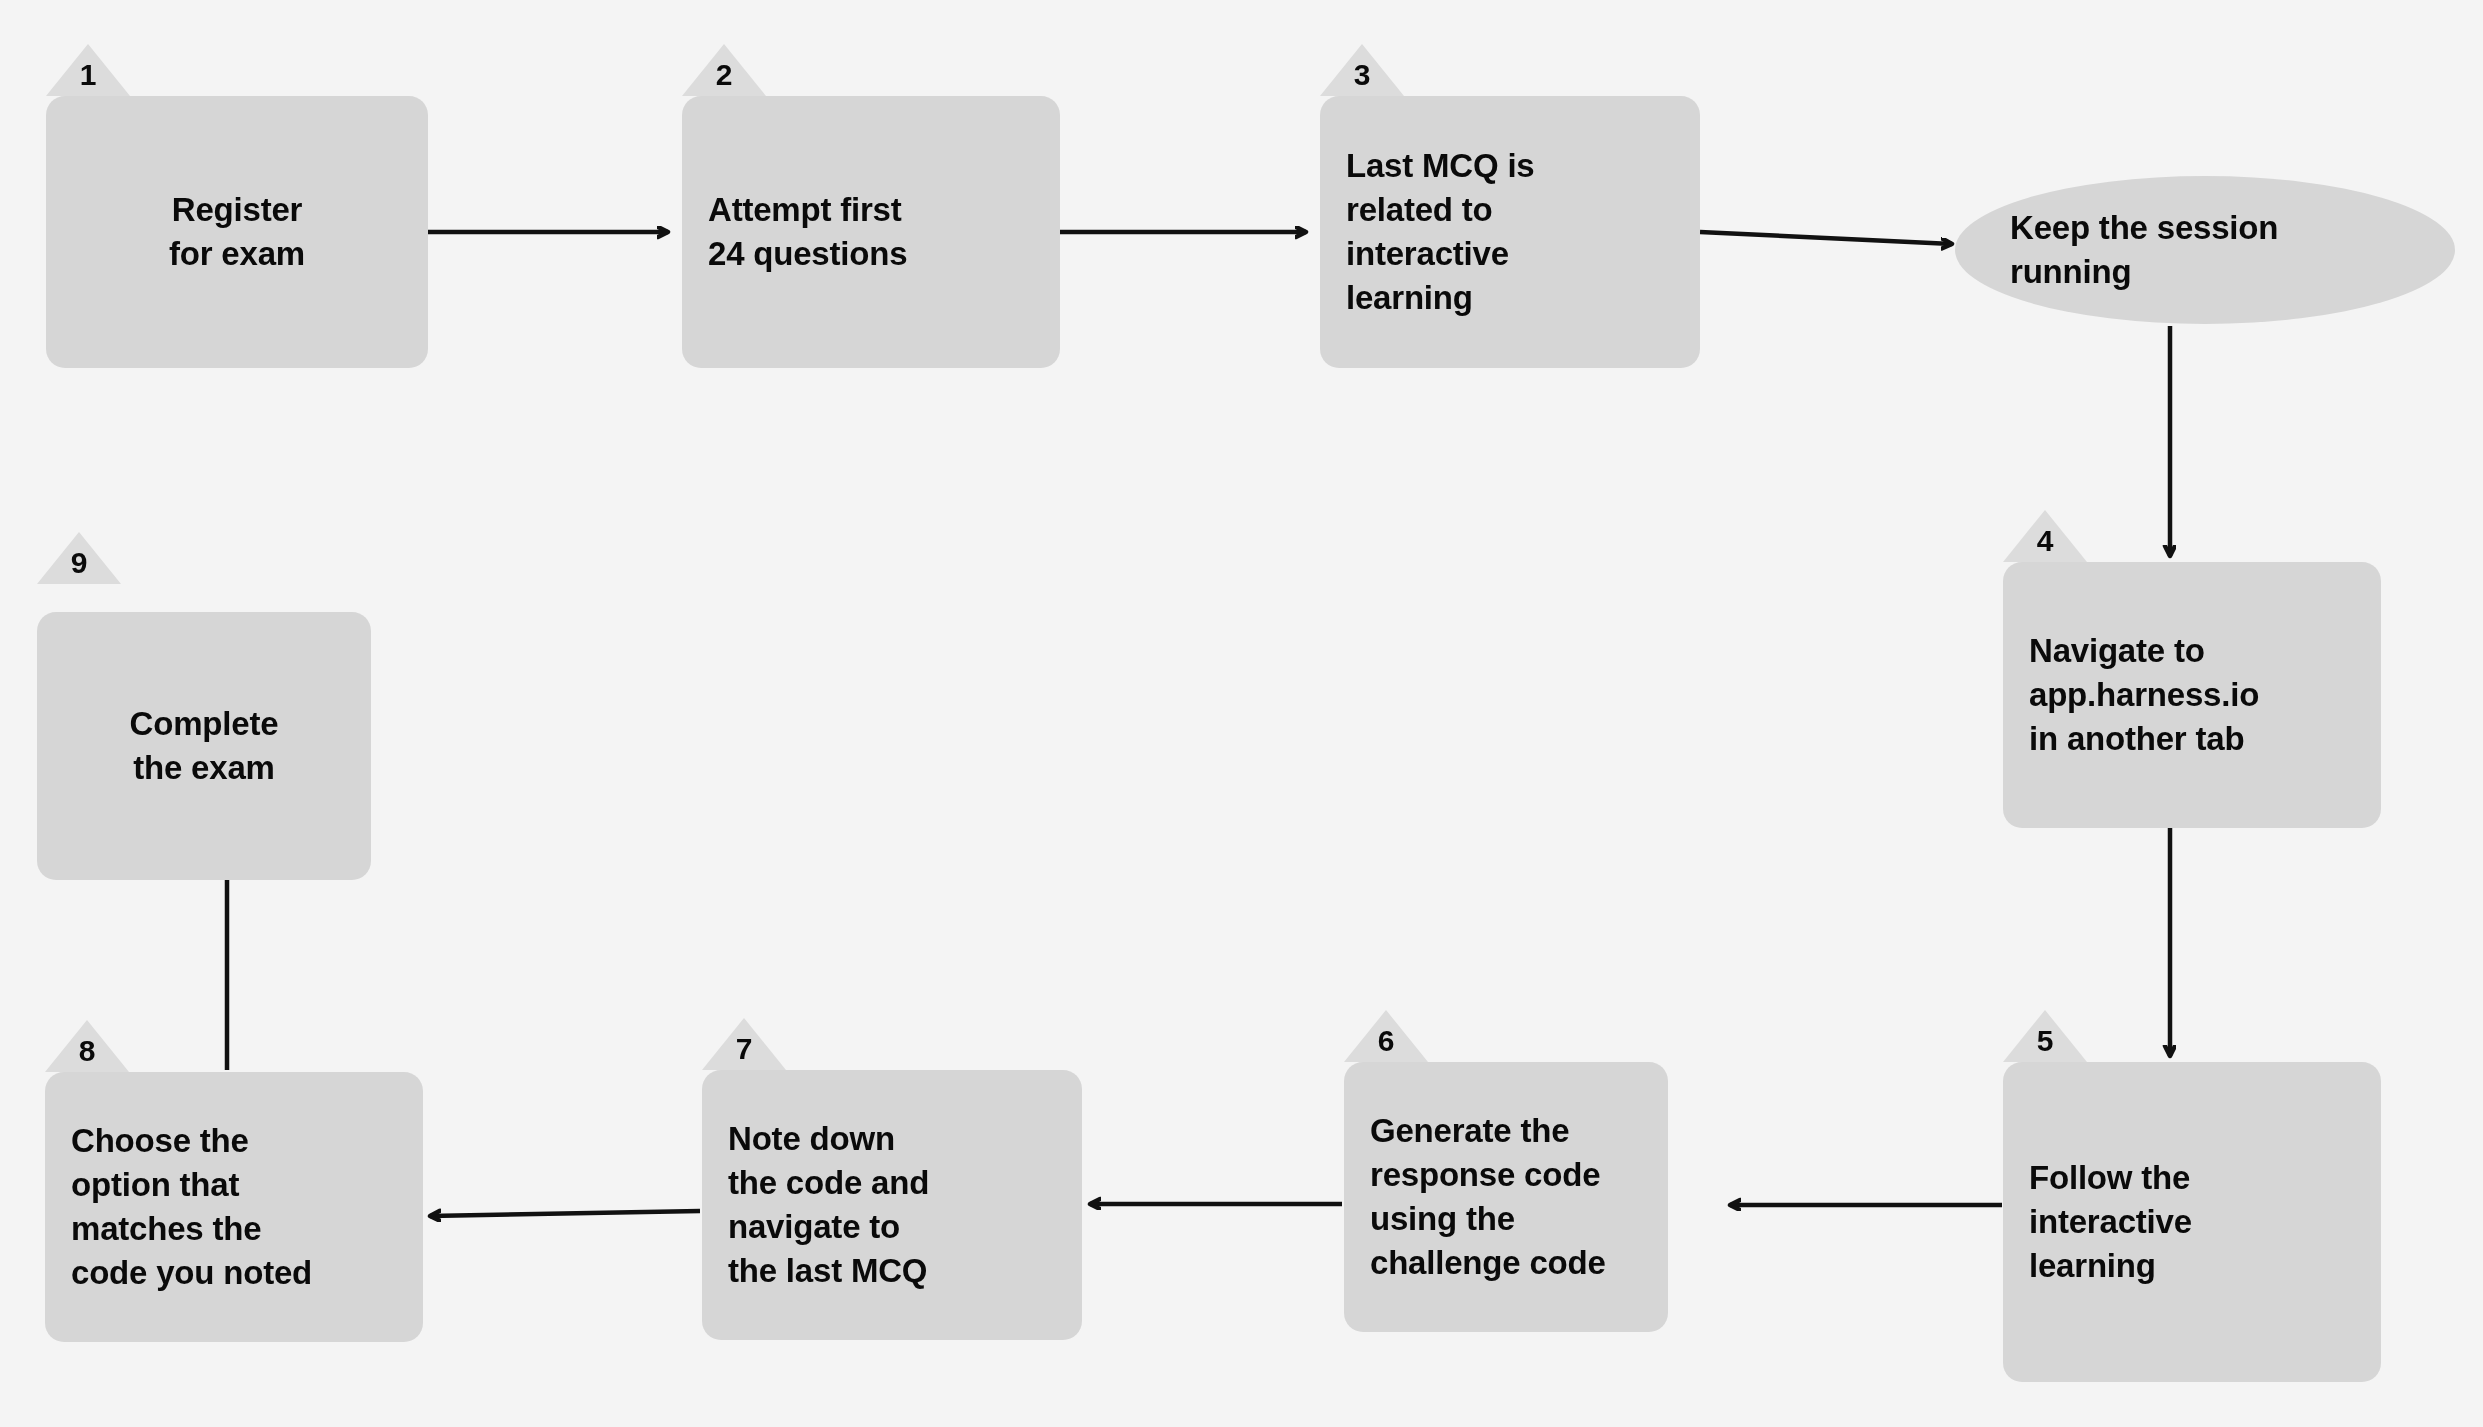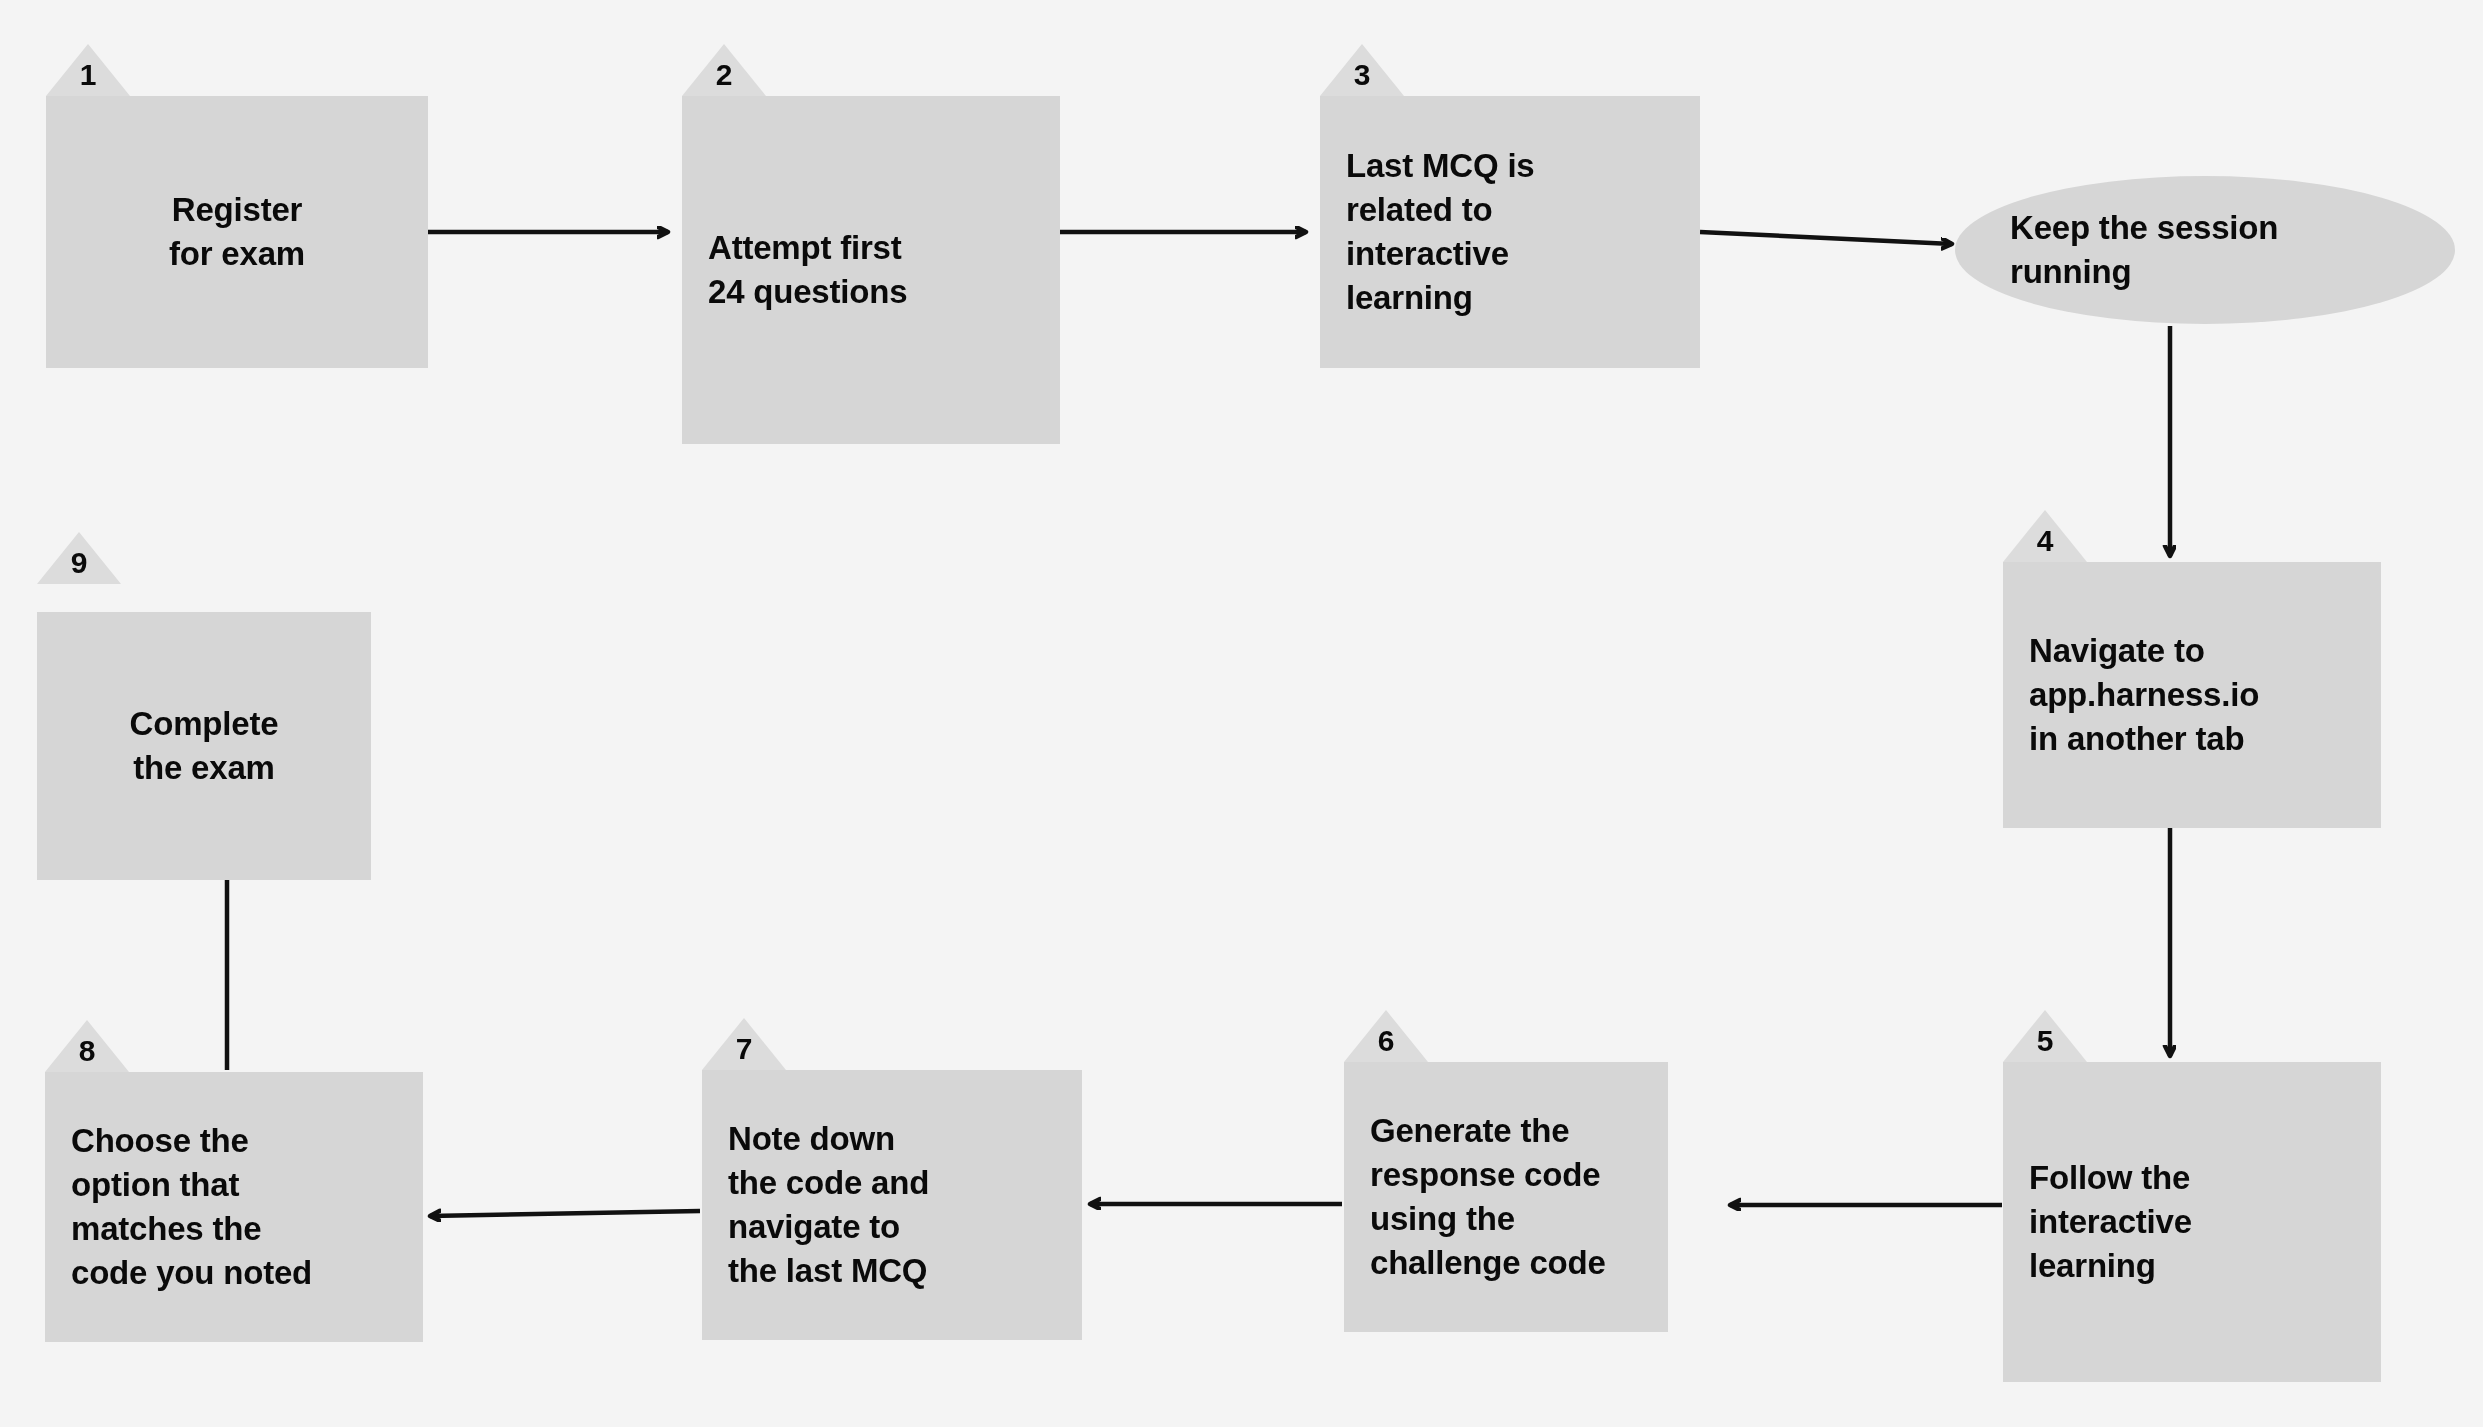--- a/index.html
+++ b/index.html
@@ -26,20 +26,21 @@
     height: 1427px;
     pointer-events: none;
   }
   .node {
     position: absolute;
     box-sizing: border-box;
     background: #d6d6d6;
     display: flex;
     align-items: center;
     z-index: 2;
+    border-radius: 19px;
   }
   .node.ellipse {
     border-radius: 50%;
   }
   .node-label {
     font-weight: bold;
     color: #0a0a0a;
     font-size: 33px;
     line-height: 1.33;
     letter-spacing: -0.2px;
@@ -113,21 +114,21 @@
 
   <div class="node align-center" style="left:46px; top:96px; width:382px; height:272px;">
     <div class="node-label" style="white-space: pre-line;">Register
 for exam</div>
   </div>
   <div class="badge" style="left:46px; top:44px;">
     <span class="tri"></span>
     <span class="num">1</span>
   </div>
 
-  <div class="node align-left" style="left:682px; top:96px; width:378px; height:348px;">
+  <div class="node align-left" style="left:682px; top:96px; width:378px; height:272px;">
     <div class="node-label" style="white-space: pre-line;">Attempt first
 24 questions</div>
   </div>
   <div class="badge" style="left:682px; top:44px;">
     <span class="tri"></span>
     <span class="num">2</span>
   </div>
 
   <div class="node align-left" style="left:1320px; top:96px; width:380px; height:272px;">
     <div class="node-label" style="white-space: pre-line;">Last MCQ is

